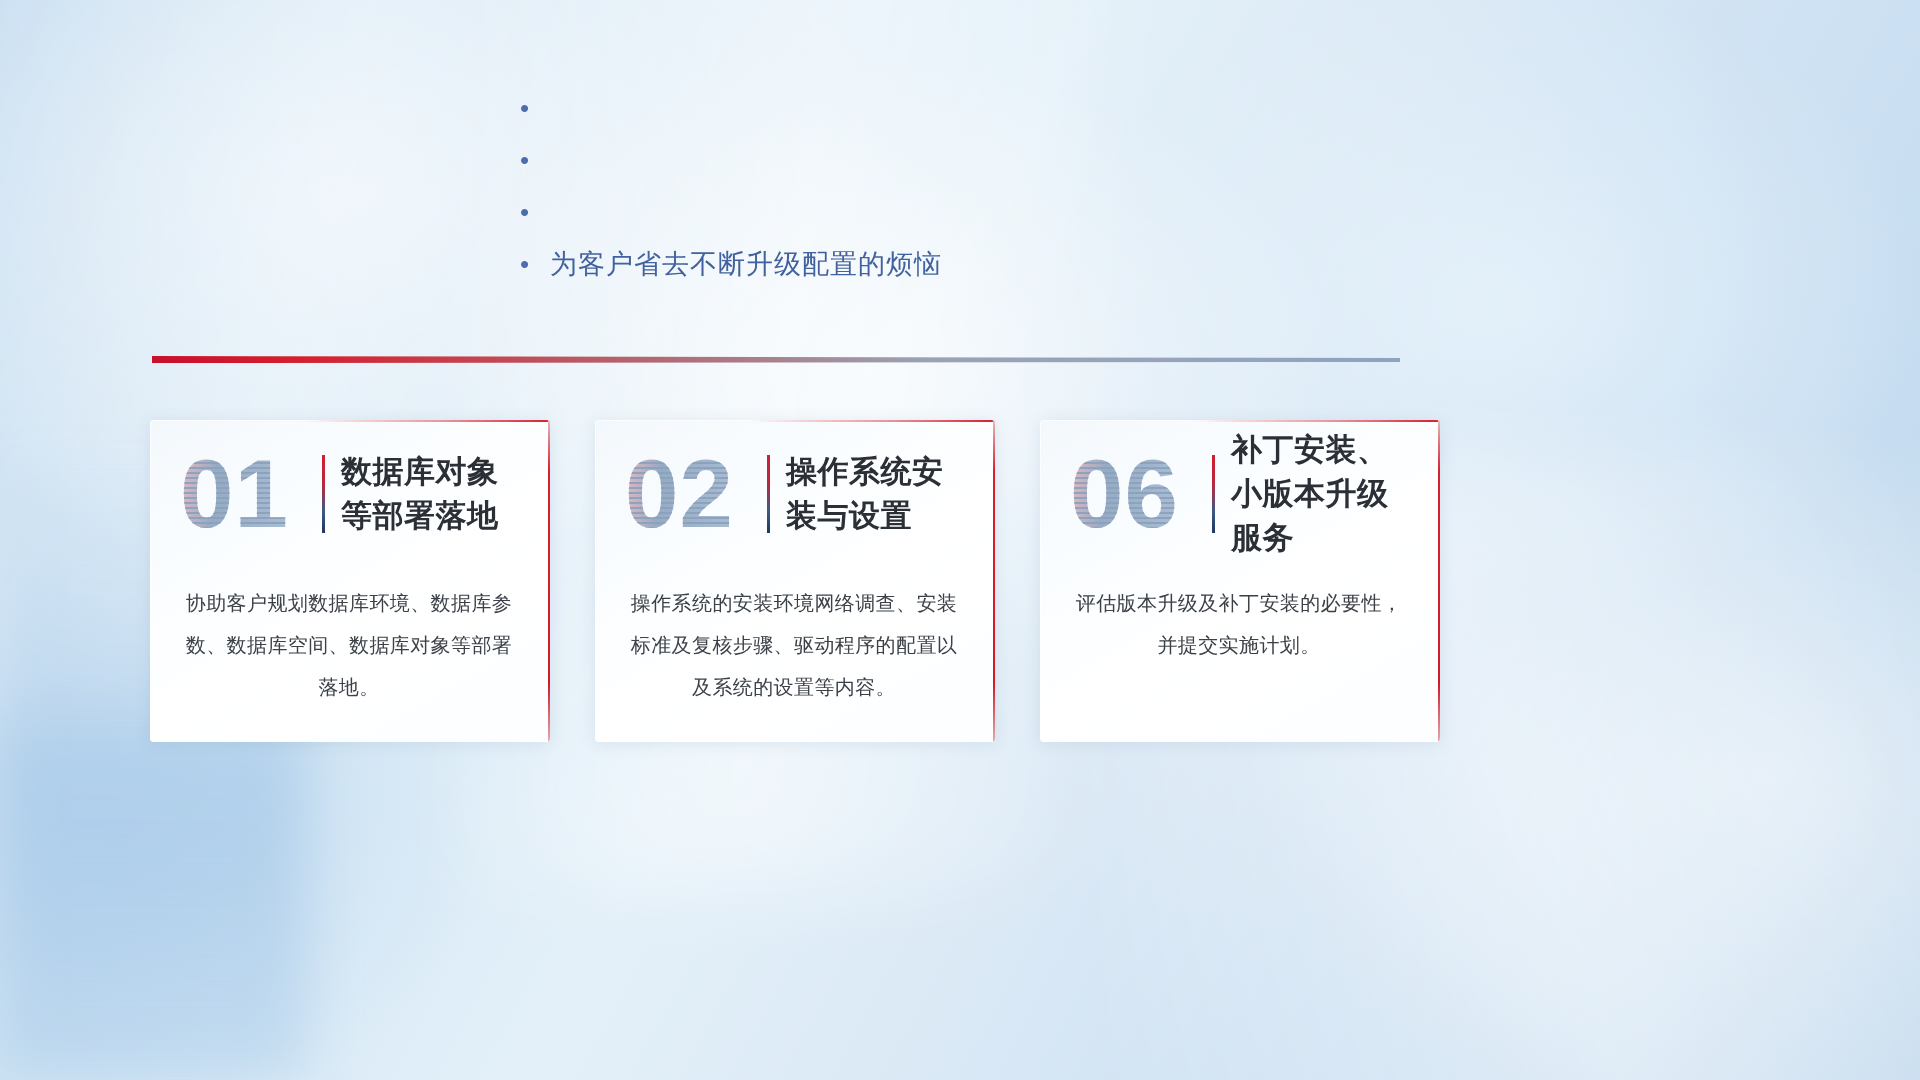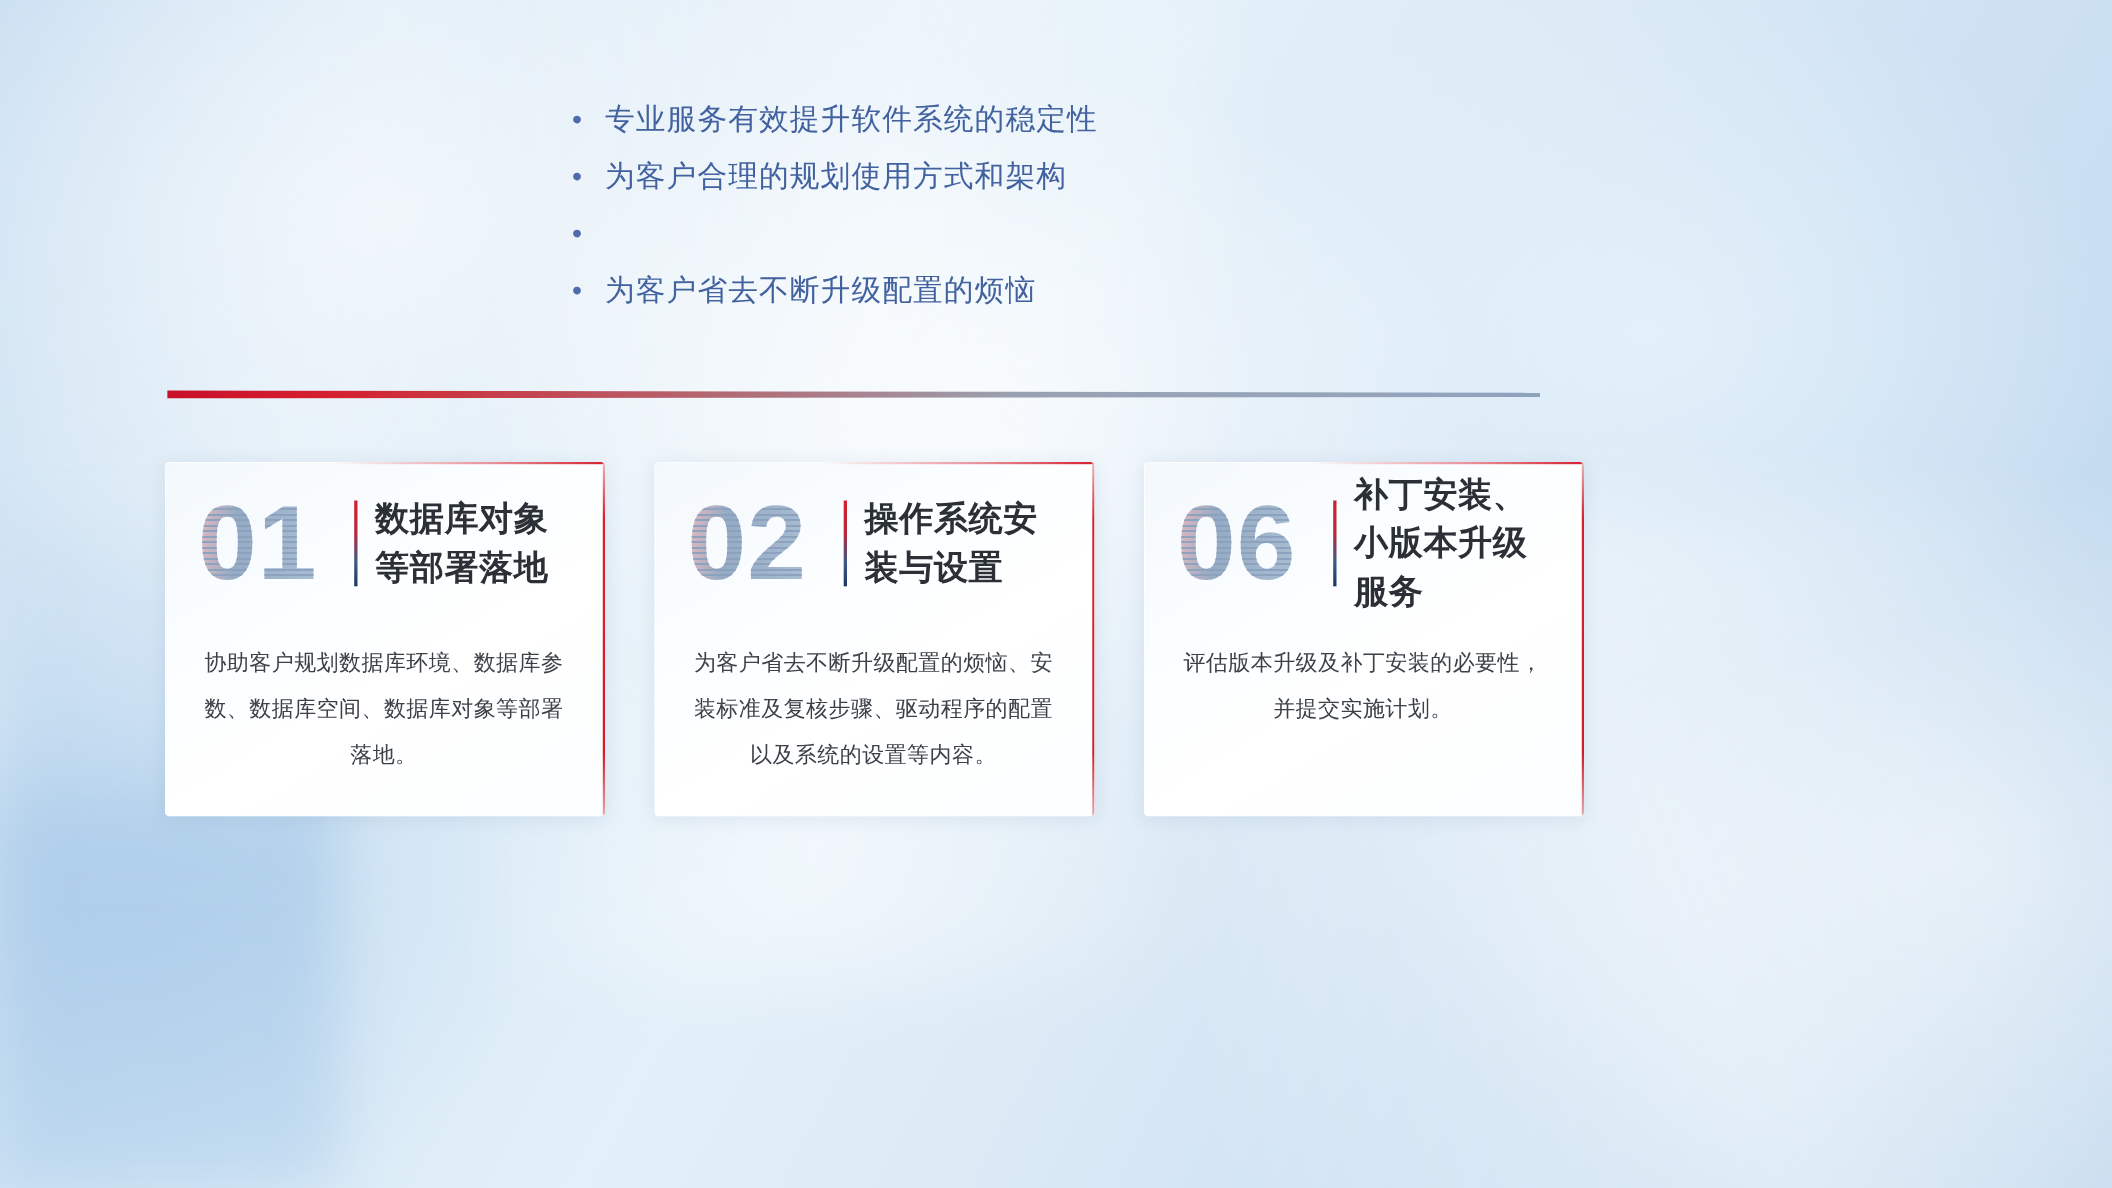--- a/index.html
+++ b/index.html
@@ -184,25 +184,23 @@
 <div id="bg">
   <div id="bg-streak-a"></div>
   <div id="bg-streak-b"></div>
   <div id="bg-streak-c"></div>
   <div id="bg-tint-left"></div>
 </div>
 
 <div id="bullets">
   <div class="bullet-row">
     <span class="bullet-dot">•</span>
-    <span class="bullet-text">专业服务有效提升软件系统的稳定性</span>
-  </div>
-  <div class="bullet-row">
-    <span class="bullet-dot">•</span>
-    <span class="bullet-text">为客户合理的规划使用方式和架构</span>
+  </div>
+  <div class="bullet-row">
+    <span class="bullet-dot">•</span>
   </div>
   <div class="bullet-row">
     <span class="bullet-dot">•</span>
   </div>
   <div class="bullet-row">
     <span class="bullet-dot">•</span>
     <span class="bullet-text">为客户省去不断升级配置的烦恼</span>
   </div>
 </div>
 
@@ -236,21 +234,21 @@
   </div>
 
   <div class="card">
     <div class="card-edge-top"></div>
     <div class="card-edge-right"></div>
     <div class="card-head">
       <div class="card-number">02</div>
       <div class="card-sep"></div>
       <div class="card-title">操作系统安装与设置</div>
     </div>
-    <div class="card-body">为客户省去不断升级配置的烦恼、安装标准及复核步骤、驱动程序的配置以及系统的设置等内容。</div>
+    <div class="card-body">操作系统的安装环境网络调查、安装标准及复核步骤、驱动程序的配置以及系统的设置等内容。</div>
   </div>
 
   <div class="card">
     <div class="card-edge-top"></div>
     <div class="card-edge-right"></div>
     <div class="card-head">
       <div class="card-number">06</div>
       <div class="card-sep"></div>
       <div class="card-title">补丁安装、小版本升级服务</div>
     </div>

